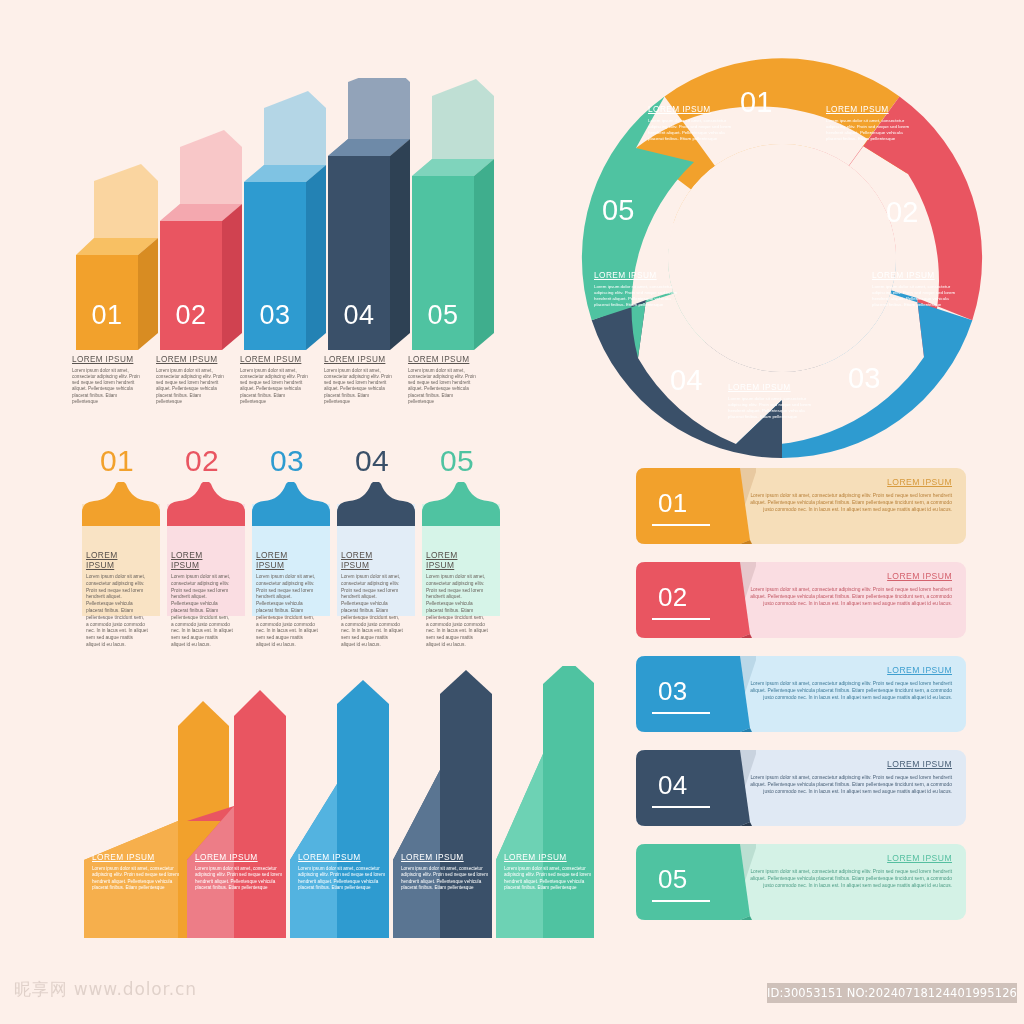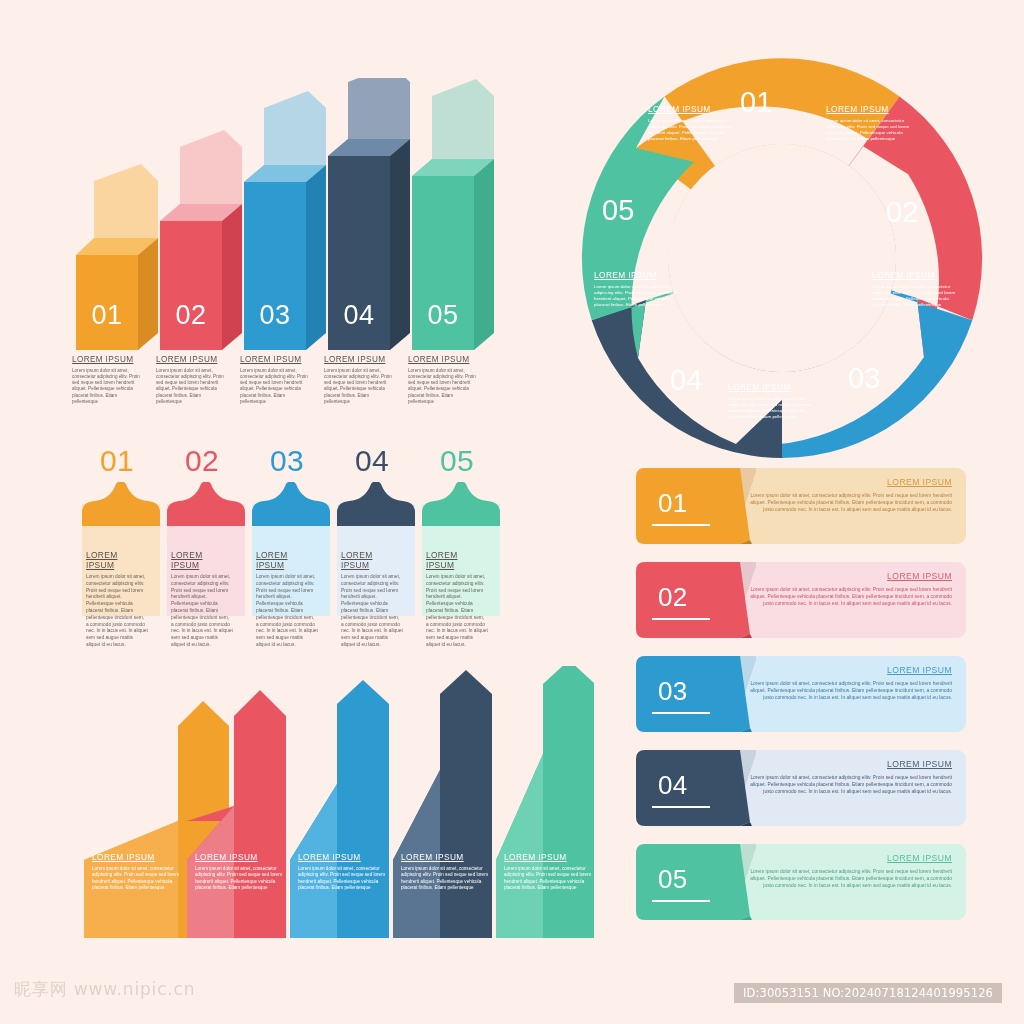--- a/index.html
+++ b/index.html
@@ -63,22 +63,22 @@
   #banners{left:636px;top:468px;width:330px;height:458px;}
   .ban{position:absolute;left:0;width:330px;height:76px;}
   .ban-num{position:absolute;left:22px;top:20px;color:#fff;font-size:26px;letter-spacing:.01em;}
   .ban-ul{position:absolute;left:16px;top:56px;width:58px;height:1.6px;background:#fff;}
   .ban-ttl{position:absolute;right:14px;top:9px;font-size:8.6px;letter-spacing:.05em;text-align:right;}
   .ban-txt{position:absolute;right:14px;top:24px;width:206px;font-size:4.9px;line-height:1.46;text-align:right;}
 
   
   #wm-logo{left:14px;top:978px;font-size:17px;color:rgba(160,140,130,.30);letter-spacing:.05em;
            font-family:"DejaVu Sans", sans-serif;}
-  #wm-id{right:22px;top:983px;background:rgba(150,135,128,.45);color:#fff;
-         font-size:11.5px;padding:3px 9px;letter-spacing:.01em;
+  #wm-id{right:7px;top:983px;background:rgba(150,135,128,.45);color:#fff;
+         font-size:11.5px;padding:3px 0;letter-spacing:.01em;
          font-family:"DejaVu Sans", sans-serif;}
 </style>
 </head>
 <body>
 
 <div class="stage">
 
   <div class="abs" id="bar-chart">
     <svg width="510" height="340" viewBox="0 0 510 340">
 
@@ -425,16 +425,16 @@
         <path d="M0,9 Q0,0 9,0 L104,0 L114,72 L104,76 L9,76 Q0,76 0,67 Z" fill="#4FC3A1"></path>
         <polygon points="104,76 116,76 114,72" fill="#3EAB8B"></polygon>
       </svg>
       <div class="ban-num abs">05</div>
       <div class="ban-ul"></div>
       <div class="ban-ttl ttl" style="color:#55BFA0;">LOREM IPSUM</div>
       <div class="ban-txt body-txt" style="color:#4E9D86;">Lorem ipsum dolor sit amet, consectetur adipiscing elitv. Proin sed neque sed lorem hendrerit aliquet. Pellentesque vehicula placerat finibus. Etiam pellentesque tincidunt sem, a commodo justo commodo nec. In in lacus est. In aliquet sem sed augue mattis aliquet id eu lacus.</div>
     </div>
   </div>
 
-  <div class="abs" id="wm-logo">昵享网 www.nipic.cn</div>
+  <div class="abs" id="wm-logo">昵享网 www.dolor.cn</div>
   <div class="abs" id="wm-id">ID:30053151 NO:20240718124401995126</div>
 
 </div>
 
 </body></html>

